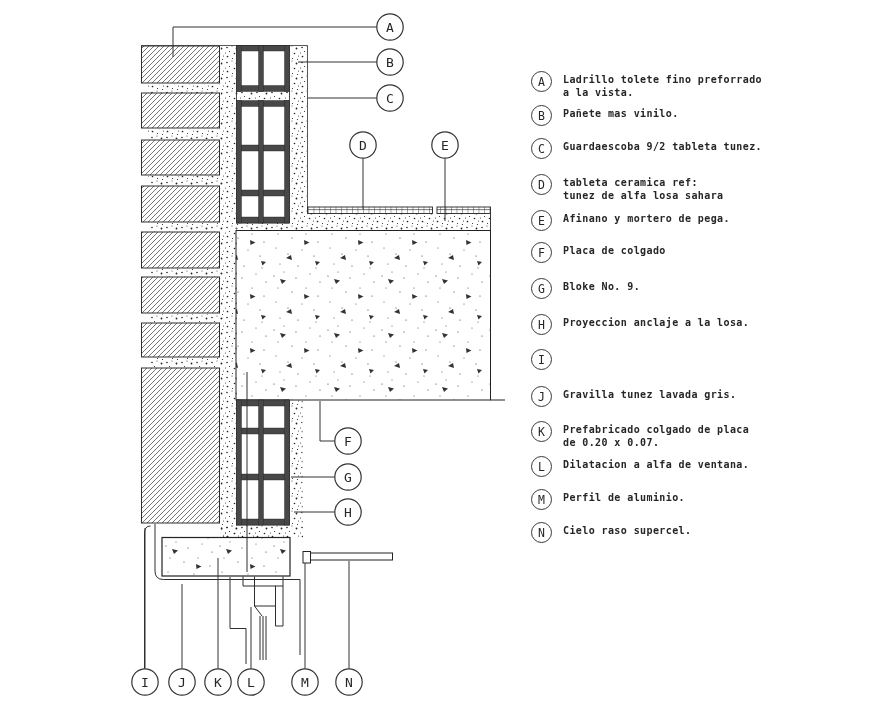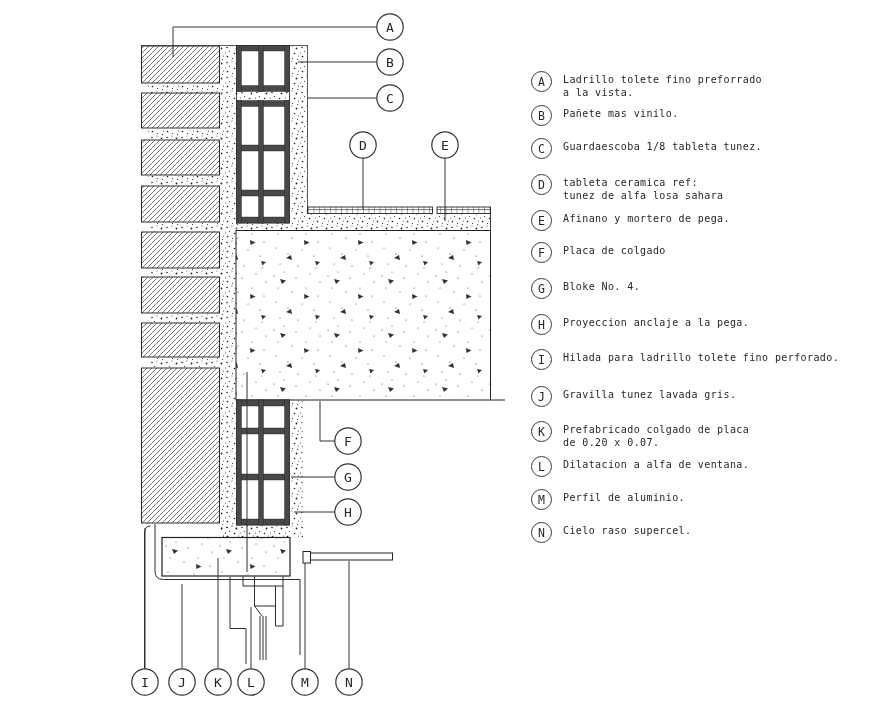--- a/index.html
+++ b/index.html
@@ -9,21 +9,21 @@
   }
   .drawing-svg{position:absolute;left:0;top:0;}
   .legend{position:absolute;left:531px;top:0;width:330px;}
   .lg-row{position:absolute;display:flex;gap:11px;align-items:flex-start;}
   .lg-circ{
     flex:0 0 auto;width:21px;height:21px;border:1.4px solid #3a3a3a;border-radius:50%;
     font-size:11.5px;line-height:21px;text-align:center;box-sizing:border-box;color:#262626;
   }
   .lg-text{
     font-size:10px;line-height:12.5px;letter-spacing:0.4px;padding-top:3px;
-    white-space:pre-line;color:#262626;
+    white-space:pre-line;color:#262626;font-weight:bold;
   }
 </style>
 </head>
 <body>
 
 <div class="stage">
 
   <svg class="drawing-svg" width="870" height="716" viewBox="0 0 870 716">
     <defs>
       <pattern id="hb" patternUnits="userSpaceOnUse" width="5" height="5">
@@ -252,46 +252,45 @@
         <span class="lg-circ">A</span>
         <span class="lg-text">Ladrillo tolete fino preforrado
 a la vista.</span>
       </div>
     <div class="lg-row" style="top:105px">
         <span class="lg-circ">B</span>
         <span class="lg-text">Pañete mas vinilo.</span>
       </div>
     <div class="lg-row" style="top:138px">
         <span class="lg-circ">C</span>
-        <span class="lg-text">Guardaescoba 1/8 tableta tunez.</span>
+        <span class="lg-text">Guardaescoba 9/2 tableta tunez.</span>
       </div>
     <div class="lg-row" style="top:174px">
         <span class="lg-circ">D</span>
         <span class="lg-text">tableta ceramica ref:
 tunez de alfa losa sahara</span>
       </div>
     <div class="lg-row" style="top:210px">
         <span class="lg-circ">E</span>
         <span class="lg-text">Afinano y mortero de pega.</span>
       </div>
     <div class="lg-row" style="top:242px">
         <span class="lg-circ">F</span>
         <span class="lg-text">Placa de colgado</span>
       </div>
     <div class="lg-row" style="top:278px">
         <span class="lg-circ">G</span>
-        <span class="lg-text">Bloke No. 4.</span>
+        <span class="lg-text">Bloke No. 9.</span>
       </div>
     <div class="lg-row" style="top:314px">
         <span class="lg-circ">H</span>
-        <span class="lg-text">Proyeccion anclaje a la pega.</span>
+        <span class="lg-text">Proyeccion anclaje a la losa.</span>
       </div>
     <div class="lg-row" style="top:349px">
         <span class="lg-circ">I</span>
-        <span class="lg-text">Hilada para ladrillo tolete fino perforado.</span>
       </div>
     <div class="lg-row" style="top:386px">
         <span class="lg-circ">J</span>
         <span class="lg-text">Gravilla tunez lavada gris.</span>
       </div>
     <div class="lg-row" style="top:421px">
         <span class="lg-circ">K</span>
         <span class="lg-text">Prefabricado colgado de placa
 de 0.20 x 0.07.</span>
       </div>

